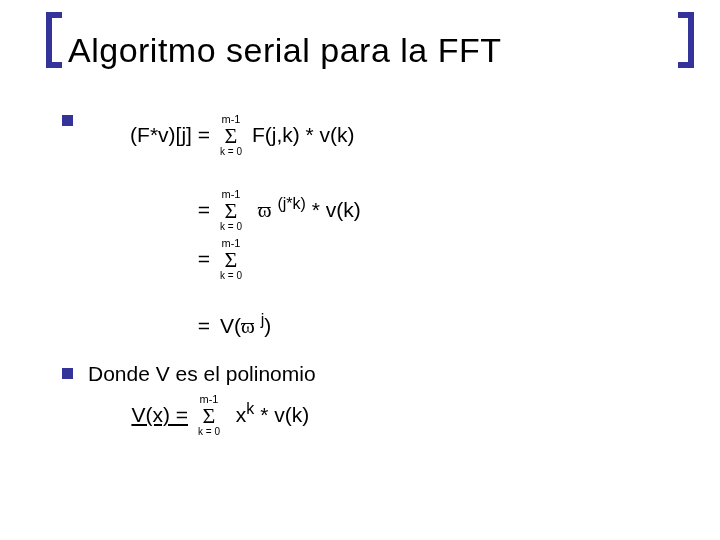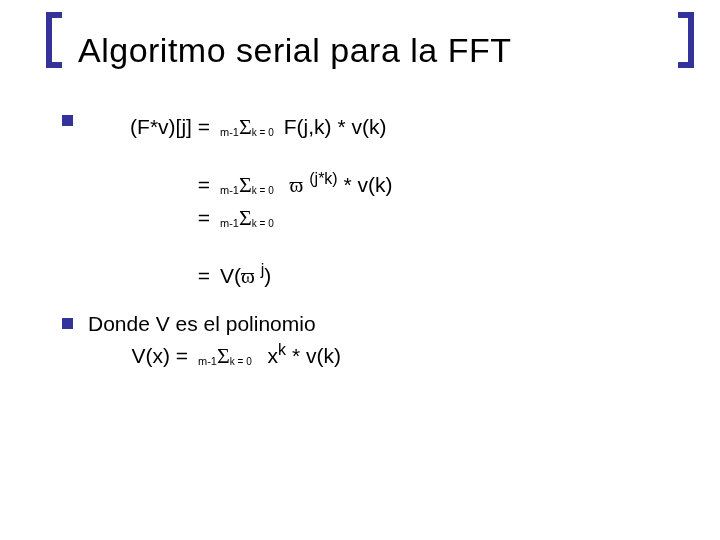--- a/index.html
+++ b/index.html
@@ -52,21 +52,21 @@
   .bracket-left .bar { left: 0; }
   .bracket-right .bar { right: 0; }
   .bracket-left::before { top: 0; left: 0; }
   .bracket-left::after  { bottom: 0; left: 0; }
   .bracket-right::before { top: 0; right: 0; }
   .bracket-right::after  { bottom: 0; right: 0; }
   .title {
     font-size: 34px;
     font-weight: 400;
     letter-spacing: 0.5px;
-    margin-left: 16px;
+    margin-left: 6px;
     text-align: center;
   }
   .body {
     position: absolute;
     top: 108px;
     left: 62px;
     right: 40px;
     font-size: 21px;
     line-height: 1.25;
   }
@@ -87,22 +87,22 @@
     margin-left: 46px;
     margin-top: 6px;
     display: flex;
     align-items: center;
     gap: 10px;
     flex-wrap: nowrap;
   }
   .eqblock { margin-top: 18px; }
   .sigma-wrap {
     display: inline-flex;
-    flex-direction: row;
-    align-items: flex-end;
+    flex-direction: column;
+    align-items: center;
     line-height: 1;
   }
   .sigma-upper { font-size: 11px; }
   .sigma-lower { font-size: 10px; }
   .sigma { font-size: 22px; font-family: "Times New Roman", serif; }
   .rhs { font-size: 21px; }
   .lhs { font-size: 21px; min-width: 102px; text-align: right; }
   sup { font-size: 16px; vertical-align: super; line-height: 0; }
   .omega { font-family: "Times New Roman", serif; }
   .spacer { height: 14px; }
@@ -170,21 +170,21 @@
         <span>V(</span><span class="omega">ϖ</span>&nbsp;<sup>j</sup><span>)</span>
       </span>
     </div>
 
     <div class="bullet" style="margin-top:22px;">
       <span class="sq"></span>
       <span>Donde V es el polinomio</span>
     </div>
 
     <div class="eqline">
-      <span class="lhs" style="min-width:80px;">V(x) =</span>
+      <span class="lhs" style="min-width:80px;text-decoration:underline;">V(x) =</span>
       <span class="sigma-wrap">
         <span class="sigma-upper">m-1</span>
         <span class="sigma">Σ</span>
         <span class="sigma-lower">k = 0</span>
       </span>
       <span class="rhs">
         &nbsp;<span>x</span><sup>k</sup><span> * v(k)</span>
       </span>
     </div>
 

